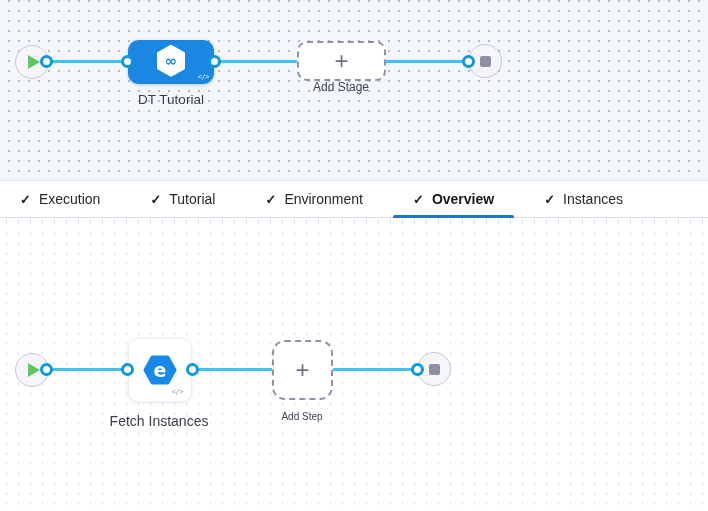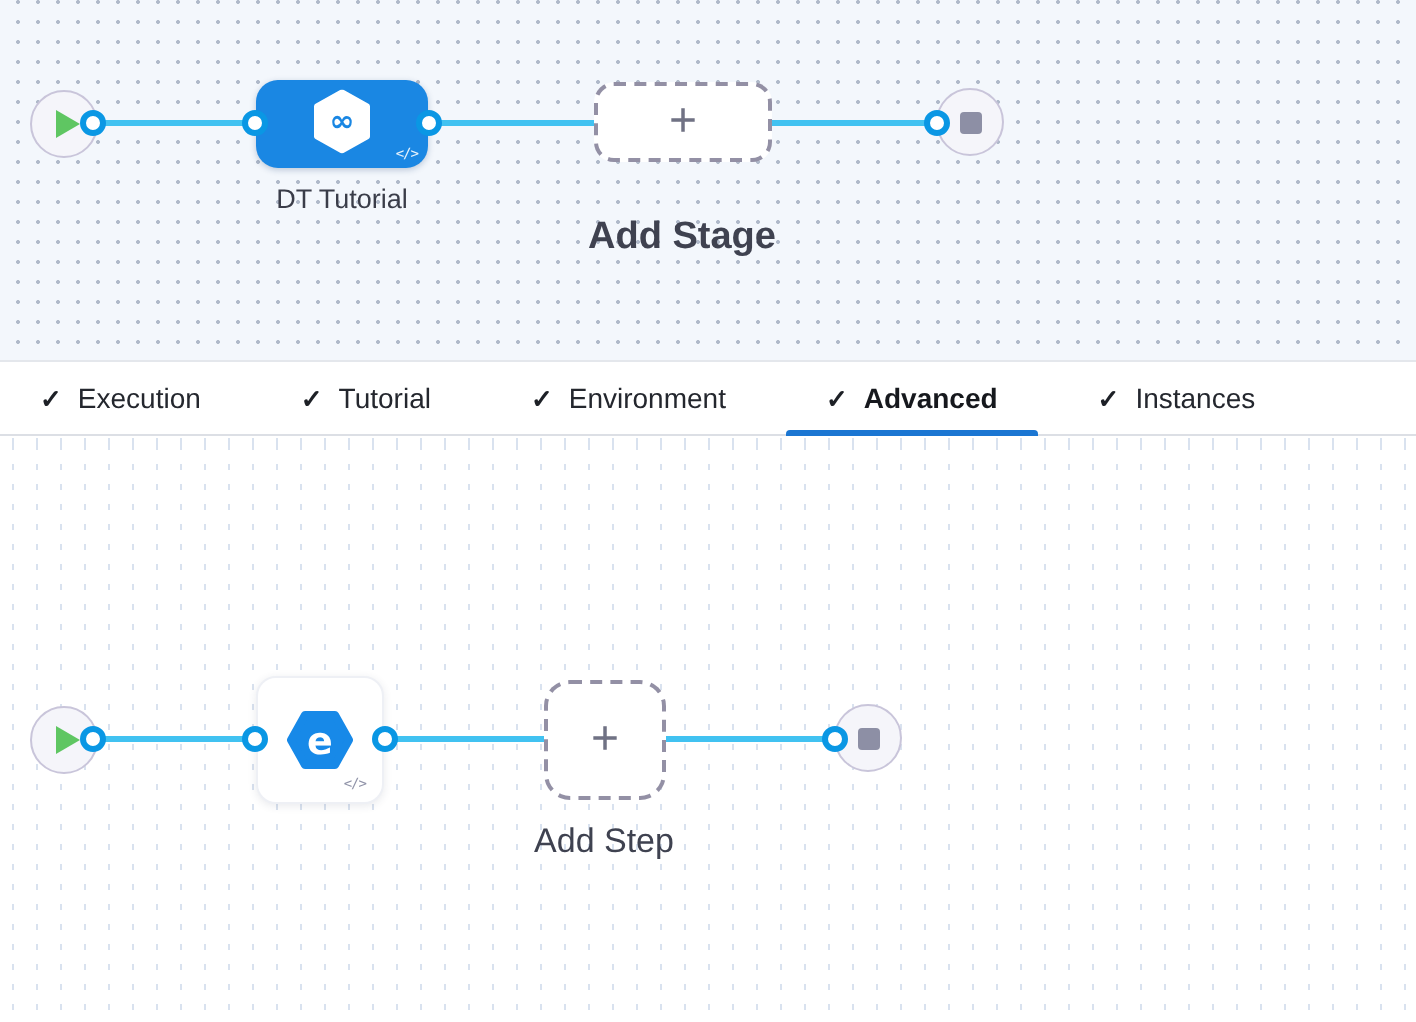--- a/index.html
+++ b/index.html
@@ -113,21 +113,21 @@
     </svg>
     <span class="code-badge on-blue">&lt;/&gt;</span>
   </div>
   <div class="connector" style="left:121px; top:55px;"></div>
   <div class="connector" style="left:208px; top:55px;"></div>
   <div class="node-label" style="left:171px; top:92px;">DT Tutorial</div>
 
   <div class="add-box add-stage-box">
     <span>+</span>
   </div>
-  <div class="node-label" style="left:341px; top:108px; font-weight:700; color:#3f4250; font-size:19px;">Add Stage</div>
+  <div class="node-label" style="left:341px; top:80px; font-weight:400; color:#3f4250; font-size:12px;">Add Stage</div>
 
   <div class="connector" style="left:462px; top:55px;"></div>
   <div class="round-node" style="left:468px; top:44px;">
     <div class="stop-sq"></div>
   </div>
 </div>
 
 <div class="tabbar">
   <div class="tab">
     <span class="check">✓</span>
@@ -136,21 +136,21 @@
   <div class="tab">
     <span class="check">✓</span>
     <span>Tutorial</span>
   </div>
   <div class="tab">
     <span class="check">✓</span>
     <span>Environment</span>
   </div>
   <div class="tab active">
     <span class="check">✓</span>
-    <span>Advanced</span>
+    <span>Overview</span>
   </div>
   <div class="tab">
     <span class="check">✓</span>
     <span>Instances</span>
   </div>
 </div>
 
 <div class="canvas canvas-step">
 
   <div class="edge" style="left:46px; top:150px; width:84px;"></div>
@@ -164,23 +164,24 @@
 
   <div class="step-node">
     <svg width="34" height="32" viewBox="0 0 34 32">
       <polygon points="9.5,3.5 24.5,3.5 31.5,16 24.5,28.5 9.5,28.5 2.5,16" fill="#1789e8" stroke="#1789e8" stroke-width="4" stroke-linejoin="round"></polygon>
       <text x="17" y="23" text-anchor="middle" font-size="19" font-weight="bold" font-family="DejaVu Sans, sans-serif" fill="#ffffff">e</text>
     </svg>
     <span class="code-badge on-white" style="right:8px; bottom:5px;">&lt;/&gt;</span>
   </div>
   <div class="connector" style="left:121px; top:145px;"></div>
   <div class="connector" style="left:186px; top:145px;"></div>
+  <div class="node-label" style="left:159px; top:195px; font-weight:400; font-size:14px;">Fetch Instances</div>
 
   <div class="add-box add-step-box">
     <span>+</span>
   </div>
-  <div class="node-label" style="left:302px; top:193px; font-weight:400; color:#3f4250; font-size:17px;">Add Step</div>
+  <div class="node-label" style="left:302px; top:193px; font-weight:400; color:#3f4250; font-size:10px;">Add Step</div>
 
   <div class="connector" style="left:411px; top:145px;"></div>
   <div class="round-node" style="left:417px; top:134px;">
     <div class="stop-sq"></div>
   </div>
 </div>
 
 </body></html>

